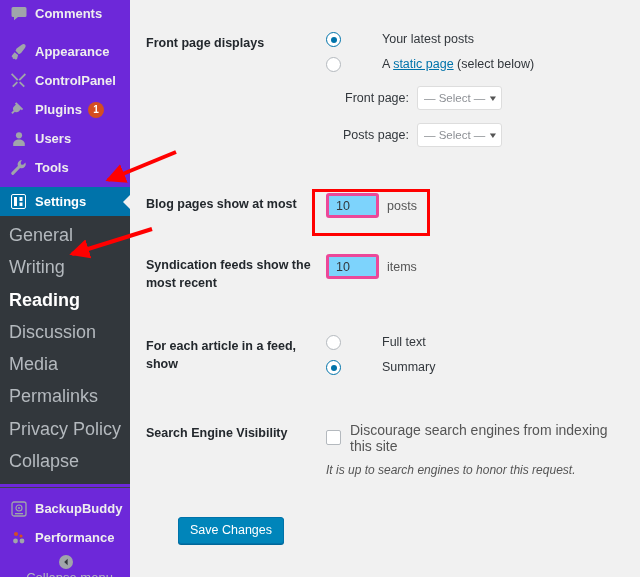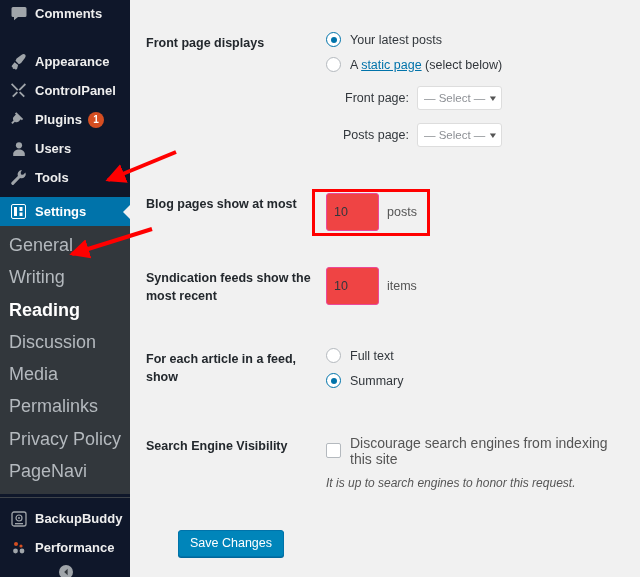--- a/index.html
+++ b/index.html
@@ -9,21 +9,21 @@
     overflow: hidden;
     font-family: "Liberation Sans", sans-serif;
     background: #f1f1f1;
   }
   #root { position: relative; width: 640px; height: 577px; }
 
   
   #sidebar {
     position: absolute; left: 0; top: 0;
     width: 130px; height: 577px;
-    background: #0f172a;
+    background: #6d28d9;
     color: #b4b9be;
     font-size: 13px;
     overflow: hidden;
   }
   .menu-item {
     position: relative;
     display: flex; align-items: center;
     height: 29px;
     padding-left: 9px;
     color: #eeeeee;
@@ -109,21 +109,21 @@
     color: #23282d;
     line-height: 1.45;
   }
   .row-td {
     flex: 1;
     padding: 12px 0 12px 0;
     font-size: 12.5px;
     color: #444;
   }
 
-  .radio-line { display: flex; align-items: center; margin-bottom: 10px; }
+  .radio-line { display: flex; margin-bottom: 10px; gap: 32px; }
   .radio-line:last-child { margin-bottom: 0; }
   .radio {
     width: 15px; height: 15px;
     border: 1px solid #b4b9be;
     border-radius: 50%;
     background: #fff;
     margin-right: 9px;
     flex: 0 0 15px;
     position: relative;
   }
@@ -155,23 +155,23 @@
     border-radius: 3px;
     display: flex; align-items: center;
     padding: 0 4px 0 6px;
     font-size: 11.5px;
     color: #8c8f94;
     justify-content: space-between;
   }
   .sel .caret { font-size: 8px; color: #555; transform: scaleX(1.3); }
 
   .num-input {
-    width: 53px; height: 38px;
-    background: #ef4444;
-    border: 1px solid #ec4899;
+    width: 53px; height: 25px;
+    background: #7dd3fc;
+    border: 3px solid #ec4899;
     border-radius: 3px;
     font-size: 12.5px;
     color: #32373c;
     display: flex; align-items: center;
     padding-left: 7px;
     margin-right: 8px;
   }
   .inline-field { display: flex; align-items: center; }
   .unit { font-size: 12.5px; color: #555; }
 
@@ -222,21 +222,21 @@
 
     <div class="menu-item" style="height:26px;">
       <span class="mi-icon">
         <svg width="16" height="15" viewBox="0 0 16 15">
             <path fill="currentColor" d="M2 1h12a1.5 1.5 0 0 1 1.5 1.5v7A1.5 1.5 0 0 1 14 11H7l-4 3.2V11H2A1.5 1.5 0 0 1 .5 9.5v-7A1.5 1.5 0 0 1 2 1z"></path>
           </svg>
       </span>
       <span class="menu-label">Comments</span>
     </div>
 
-    <div class="menu-item" style="margin-top:21px;">
+    <div class="menu-item" style="margin-top:11px;">
       <span class="mi-icon">
         <svg width="17" height="17" viewBox="0 0 17 17">
             <path fill="currentColor" d="M15 1.6c-.9-.9-2.2-.6-3.3.2L6.6 5.6l-1.1 2.2 3.4 3.4 2.2-1.1 3.8-5.1c.8-1.1 1.1-2.5.1-3.4zM4.6 9.2 2 12.4c-.5.6-.3 1.5.3 1.9l.9.6-.6 1.1 1.8-.3 1 .7c.7.4 1.6 0 1.8-.8l.9-3.5z"></path>
           </svg>
       </span>
       <span class="menu-label">Appearance</span>
     </div>
 
     <div class="menu-item">
       <span class="mi-icon">
@@ -289,21 +289,21 @@
     </div>
 
     <div class="submenu">
       <span class="submenu-item">General</span>
       <span class="submenu-item">Writing</span>
       <span class="submenu-item current">Reading</span>
       <span class="submenu-item">Discussion</span>
       <span class="submenu-item">Media</span>
       <span class="submenu-item">Permalinks</span>
       <span class="submenu-item">Privacy Policy</span>
-      <span class="submenu-item">PageNavi</span>
+      <span class="submenu-item">Collapse</span>
     </div>
 
     <div class="menu-sep"></div>
 
     <div class="menu-item" style="margin-top:6px;">
       <span class="mi-icon">
         <svg width="16" height="16" viewBox="0 0 16 16">
             <rect x="1" y="1" width="14" height="14" rx="2" fill="none" stroke="currentColor" stroke-width="1.3"></rect>
             <circle cx="8" cy="7" r="3" fill="none" stroke="currentColor" stroke-width="1.2"></circle>
             <circle cx="8" cy="7" r="1" fill="currentColor"></circle>

